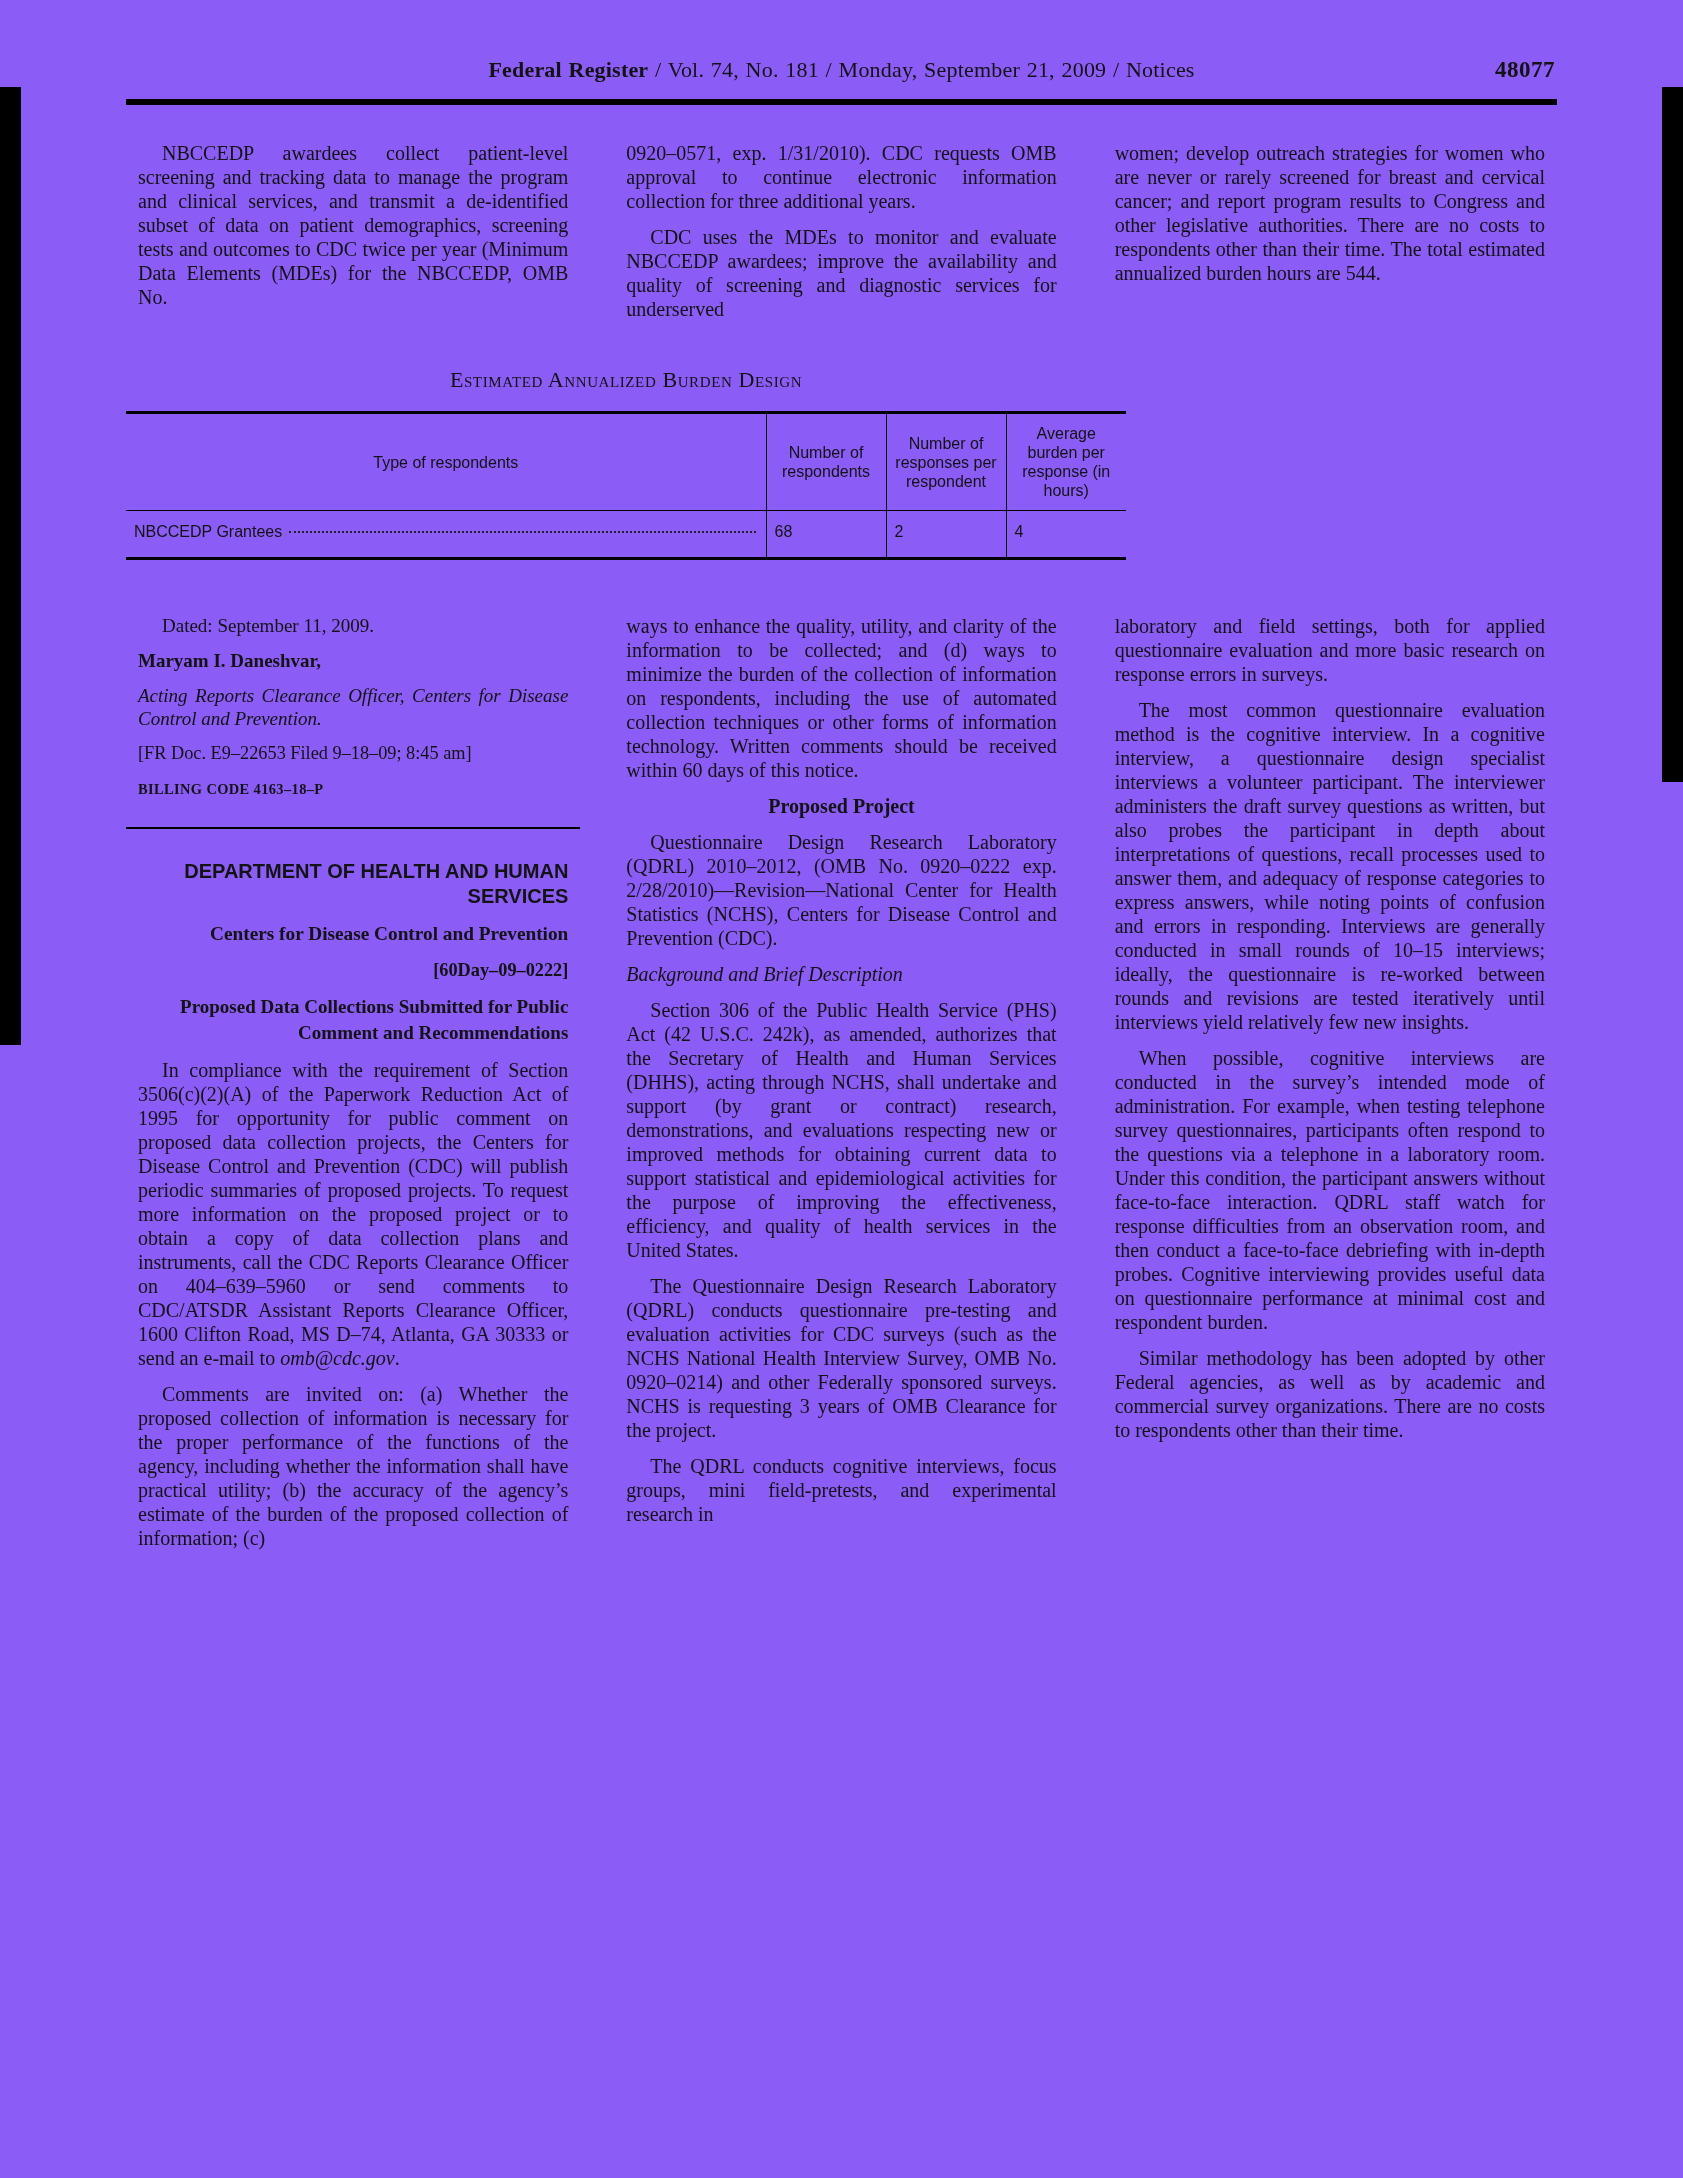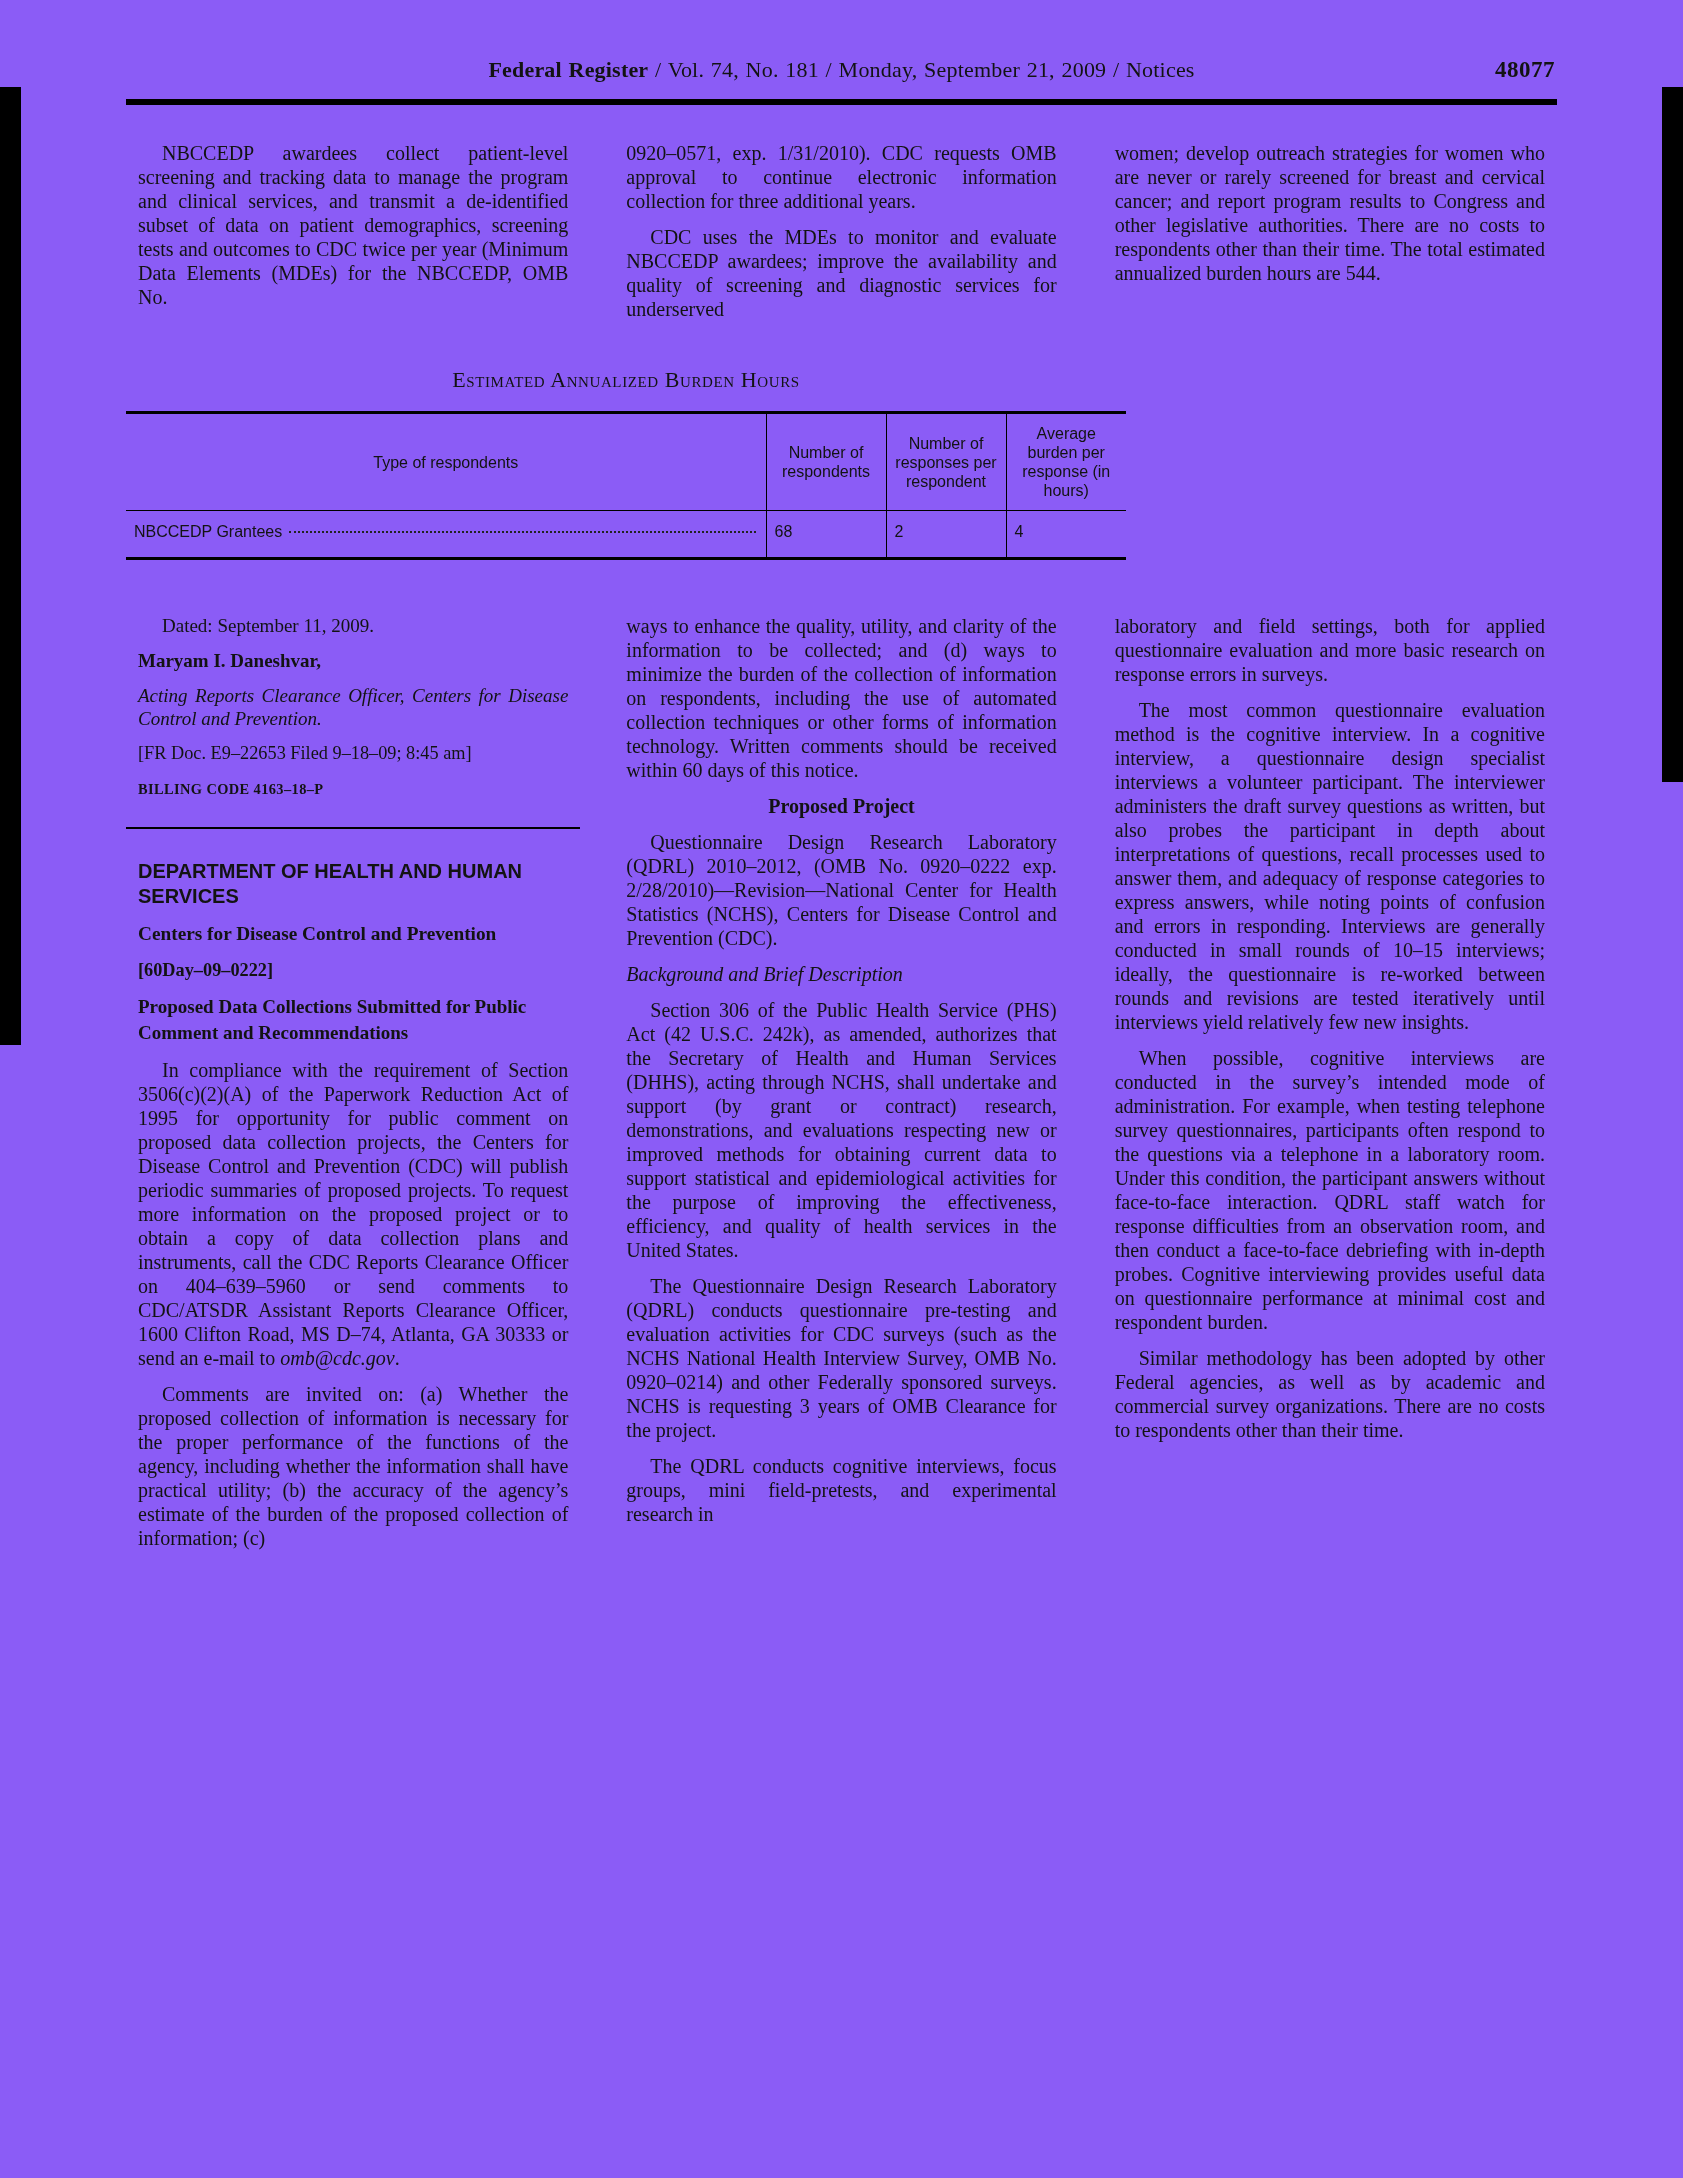--- a/index.html
+++ b/index.html
@@ -99,21 +99,21 @@
     font-weight: bold;
     font-size: 14.4px;
     letter-spacing: 0.4px;
     margin-top: 6px;
   }
   .col-rule { border: 0; border-top: 2px solid #000; margin: 26px 0 30px 0; }
 
   .h-sans {
     font-family: "Liberation Sans", sans-serif;
     font-weight: bold;
-    text-align: left;
+    text-align: right;
     text-indent: 0;
   }
   .h-dept   { font-size: 20px; line-height: 25px; margin-bottom: 26px; }
   .h-agency { font-size: 19.3px; line-height: 25px; margin-bottom: 26px; }
   .h-docket { font-size: 18.3px; margin-bottom: 26px; }
   .h-title  { font-size: 19px; line-height: 26px; margin-bottom: 22px; }
 
   .h-serif-bold   { font-weight: bold; text-align: center; margin: 16px 0 10px 0; }
   .h-serif-italic { font-style: italic; text-align: left; margin: 16px 0 10px 0; }
 
@@ -143,21 +143,21 @@
       <div class="col">
         <p>0920–0571, exp. 1/31/2010). CDC requests OMB approval to continue electronic information collection for three additional years.</p>
         <p class="ind">CDC uses the MDEs to monitor and evaluate NBCCEDP awardees; improve the availability and quality of screening and diagnostic services for underserved</p>
       </div>
       <div class="col">
         <p>women; develop outreach strategies for women who are never or rarely screened for breast and cervical cancer; and report program results to Congress and other legislative authorities. There are no costs to respondents other than their time. The total estimated annualized burden hours are 544.</p>
       </div>
     </section>
 
     <section class="table-section">
-      <div class="table-title">Estimated Annualized Burden Hours</div>
+      <div class="table-title">Estimated Annualized Burden Design</div>
       <table class="burden-table">
         <thead>
           <tr>
             <th class="c-type">Type of respondents</th>
             <th class="c-num">Number of respondents</th>
             <th class="c-num">Number of responses per respondent</th>
             <th class="c-num">Average burden per response (in hours)</th>
           </tr>
         </thead>
         <tbody>

